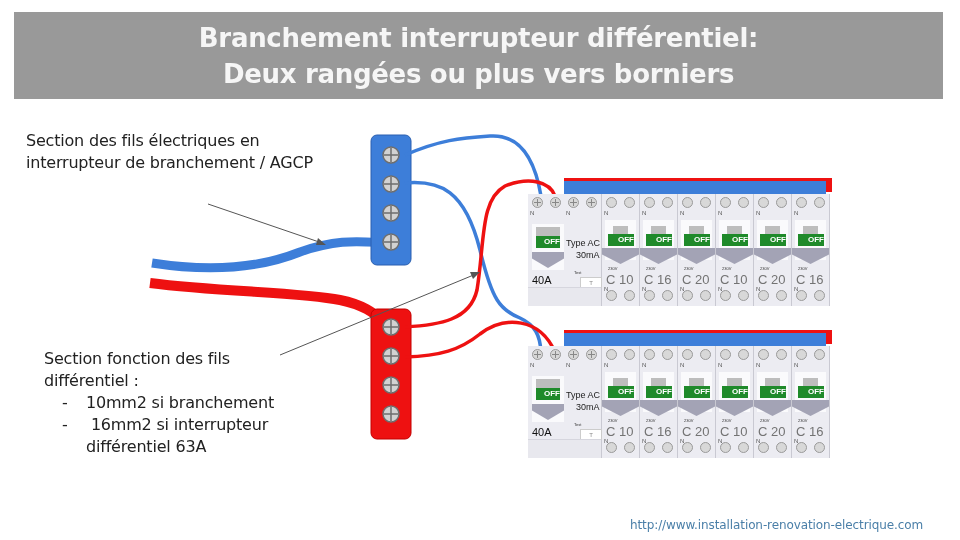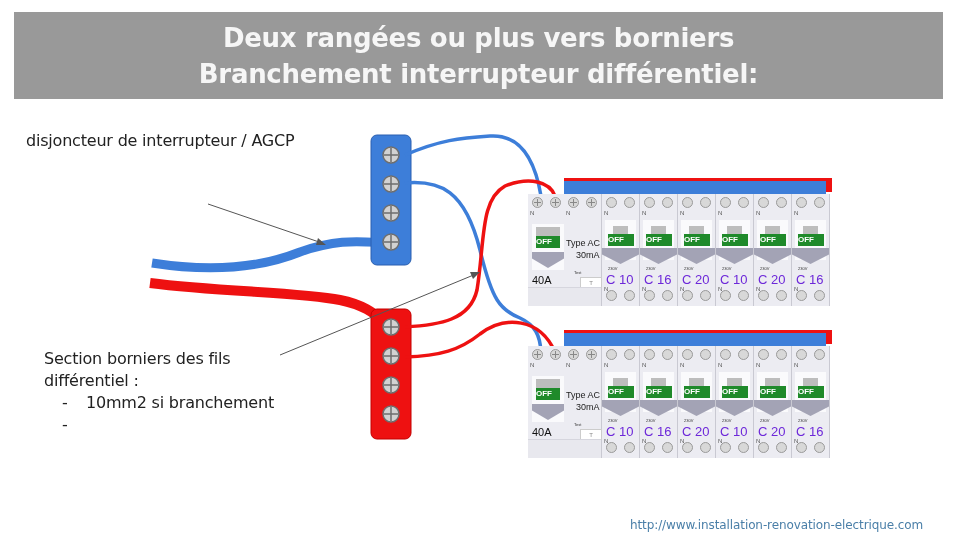--- a/index.html
+++ b/index.html
@@ -35,45 +35,45 @@
   .screw.cross::before, .screw.cross::after { content: ""; position: absolute; background: #888; }
   .screw.cross::before { left: 4px; top: 1px; width: 1px; height: 7px; }
   .screw.cross::after { top: 4px; left: 1px; height: 1px; width: 7px; }
   .n-label { position: absolute; font-size: 6px; color: #555; left: 2px; }
   .n-top { top: 16px; }
   .n-bot { bottom: 14px; }
   .lever-area { position: absolute; top: 26px; left: 3px; right: 3px; height: 40px; background: #fafafc; }
   .lever-grey { position: absolute; top: 6px; left: 8px; right: 8px; height: 10px; background: #bdbdbd; }
   .off-badge {
     position: absolute; top: 12px; left: 9px; width: 26px; height: 12px; background: #1f8a2a;
-    color: #fff; font-size: 8px; line-height: 12px; text-align: left; font-weight: bold;
+    color: #fff; font-size: 8px; line-height: 12px; text-align: right; font-weight: bold;
   }
   .chevron { position: absolute; top: 30px; left: 0; right: 0; height: 16px; background: #a3a3b5; clip-path: polygon(0 0, 100% 0, 100% 40%, 50% 100%, 0 40%); }
-  .rating { position: absolute; top: 78px; left: 4px; font-size: 13px; color: #6d28d9; white-space: nowrap; }
+  .rating { position: absolute; top: 78px; left: 4px; font-size: 13px; color: #737373; white-space: nowrap; }
   .volt { position: absolute; top: 72px; left: 6px; font-size: 4px; color: #333; }
   .diff-module { position: absolute; top: 16px; height: 112px; background: #ececf2; border-right: 1px solid #c9c9d2; box-sizing: border-box; }
   .diff-lever { position: absolute; top: 30px; left: 4px; width: 32px; height: 46px; background: #fafafc; }
   .diff-lever .lever-grey { top: 3px; left: 4px; right: 4px; height: 10px; }
   .diff-lever .off-badge { top: 12px; left: 4px; width: 24px; height: 12px; }
   .diff-lever .chevron { top: 28px; height: 16px; }
   .type-label { position: absolute; top: 44px; left: 38px; font-size: 9px; color: #222; white-space: nowrap; }
   .ma-label { position: absolute; top: 56px; left: 48px; font-size: 9px; color: #222; white-space: nowrap; }
   .diff-rating { position: absolute; top: 80px; left: 4px; font-size: 11px; color: #111; }
   .test-label { position: absolute; top: 76px; left: 46px; font-size: 4px; color: #333; }
   .test-button { position: absolute; top: 83px; left: 52px; width: 22px; height: 11px; background: #fff; border: 1px solid #ccc; font-size: 6px; color: #888; text-align: center; line-height: 11px; box-sizing: border-box; }
   .diff-bottom { position: absolute; left: 0; right: 0; bottom: 0; height: 18px; background: #e8e8ee; border-top: 1px solid #d6d6de; }
   .comb-red { position: absolute; left: 36px; top: 0; width: 268px; height: 14px; background: #ee1111; }
   .comb-blue { position: absolute; left: 36px; top: 3px; width: 262px; height: 13px; background: #3d7ed9; }
 </style>
 </head>
 <body>
 
 <div class="title-bar">
+  <div>Branchement interrupteur différentiel:</div>
   <div>Deux rangées ou plus vers borniers</div>
-  <div>Branchement interrupteur différentiel:</div>
 </div>
 
 <svg class="diagram" width="960" height="540">
 
   <path d="M152,263 C210,272 260,268 300,252 C340,238 360,242 392,243" fill="none" stroke="#3d7ed9" stroke-width="9"></path>
   <path d="M150,283 C220,292 300,292 340,300 C370,306 378,318 392,328" fill="none" stroke="#ee1111" stroke-width="10"></path>
 
   <rect x="371" y="135" width="40" height="130" rx="6" fill="#3d7ed9" stroke="#2a5fb0" stroke-width="1"></rect>
   <rect x="371" y="309" width="40" height="130" rx="6" fill="#ee1111" stroke="#c40000" stroke-width="1"></rect>
   <g id="screws-neutral">
@@ -102,35 +102,38 @@
   <path d="M405,327 C440,325 470,320 477,290 C485,240 480,200 505,186 C530,176 550,182 555,196" fill="none" stroke="#ee1111" stroke-width="3.5"></path>
   <path d="M405,357 C440,356 460,350 480,334 C505,315 540,318 555,352" fill="none" stroke="#ee1111" stroke-width="3.5"></path>
 
   <line x1="208" y1="204" x2="322" y2="243" stroke="#555" stroke-width="1"></line>
   <polygon points="326,245 318,238 316,245" fill="#555"></polygon>
   <line x1="280" y1="355" x2="476" y2="274" stroke="#555" stroke-width="1"></line>
   <polygon points="480,272 470,272 473,279" fill="#555"></polygon>
 </svg>
 
 <div class="note note-top">
-  <div>disjoncteur de interrupteur / AGCP</div>
+  <div>Section des fils électriques en</div>
+  <div>interrupteur de branchement / AGCP</div>
 </div>
 
 <div class="note note-bottom">
-  <div>Section borniers des fils</div>
+  <div>Section fonction des fils</div>
   <div>différentiel :</div>
   <div class="bullet">
     <span class="dash">-</span>
     <span>
       <div>10mm2 si branchement</div>
     </span>
   </div>
   <div class="bullet">
     <span class="dash">-</span>
     <span>
+      <div style="white-space:pre"> 16mm2 si interrupteur</div>
+      <div>différentiel 63A</div>
     </span>
   </div>
 </div>
 
 <div id="panel-0" class="panel" style="left:528px; top:178px; width:305px; height:128px;">
     <div class="comb-red"></div>
     <div class="comb-blue"></div>
     <div class="diff-module" style="left: 0px; width: 74px;">
       <div class="screws" style="justify-content: space-around;">
         <div class="screw cross"></div>

